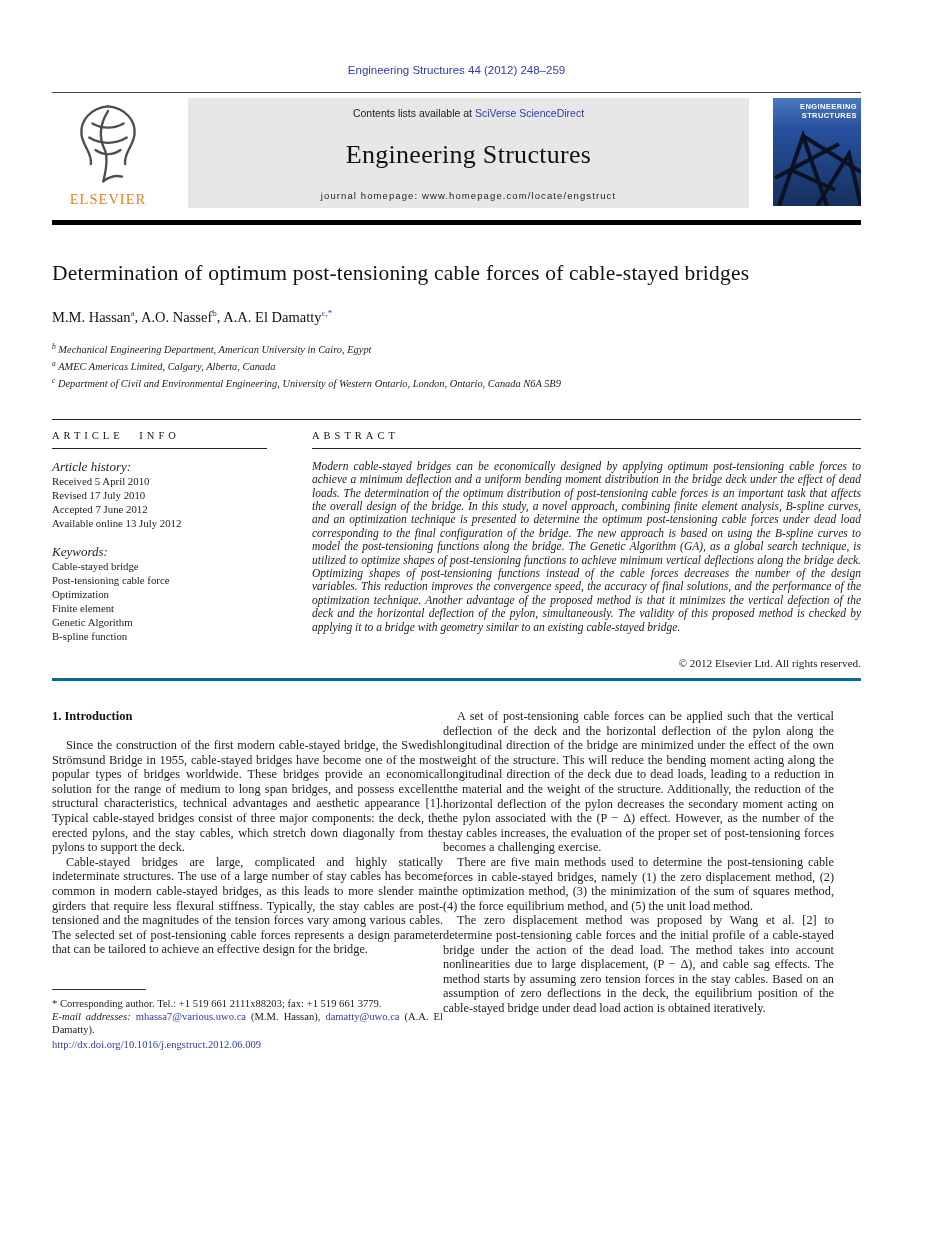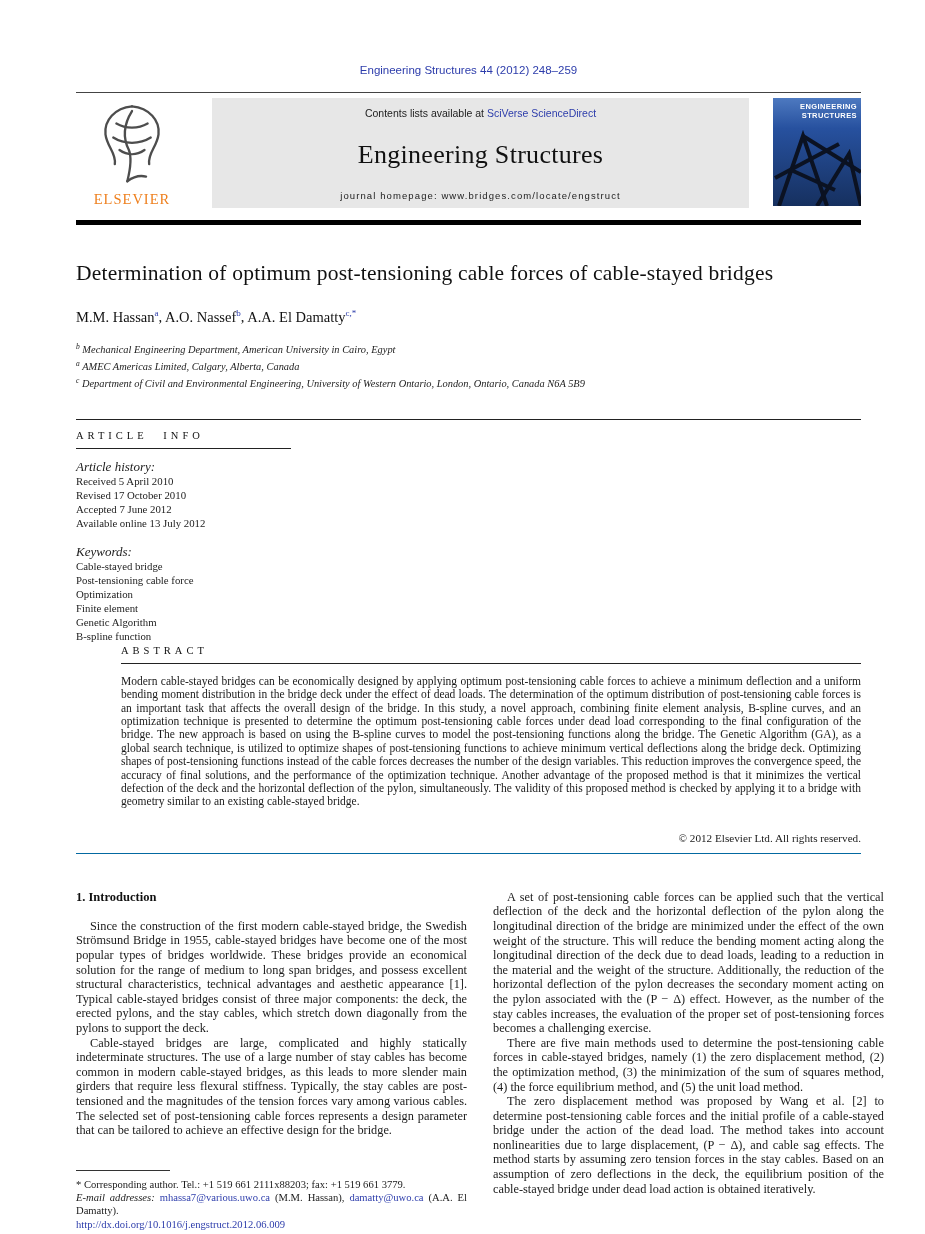--- a/index.html
+++ b/index.html
@@ -7,21 +7,21 @@
     --elsevier-orange:#ee7f1d;
     --banner-gray:#e7e7e7;
     --cover-blue:#27519f;
   }
   *{box-sizing:border-box;}
   html,body{margin:0;padding:0;background:#ffffff;}
   .page{
     position:relative;
     width:925px;height:1234px;
     margin:0 auto;
-    padding:64px 64px 30px 76px;
+    padding:64px 64px 30px 52px;
     font-family:"Liberation Serif", serif;
     color:#1a1a1a;
     overflow:hidden;
   }
   .link{color:var(--link);text-decoration:none;cursor:pointer;}
 
   
   .citation{
     text-align:center;
     font-family:"Liberation Sans", sans-serif;
@@ -75,42 +75,41 @@
     color:#111;letter-spacing:.2px;
   }
   .authors{margin-top:22px;font-size:14.5px;color:#111;}
   .authors sup{font-size:9px;}
   .affils{margin-top:14px;font-size:10.4px;font-style:italic;line-height:13.5px;color:#222;}
   .affils sup{font-size:7.5px;}
 
   
   .meta-block{
     display:flex;margin-top:28px;
-    border-top:1px solid #222;border-bottom:1px solid #0369a1;
+    border-top:1px solid #222;border-bottom:3px solid #0369a1;
     padding:10px 0 9px 0;
-    flex-direction:column;
   }
   .meta-left{width:215px;flex:0 0 215px;}
   .meta-right{flex:1 1 auto;margin-left:45px;}
   .meta-heading{
     font-size:10.5px;letter-spacing:4px;word-spacing:9px;
     text-transform:uppercase;color:#111;
     border-bottom:1px solid #222;
     padding-bottom:7px;margin-bottom:11px;
   }
   .meta-label{font-style:italic;font-size:13px;line-height:14px;color:#222;}
   .meta-item{font-size:10.8px;line-height:14px;color:#222;}
   .kw-label{margin-top:15px;}
   .abstract-text{
-    margin:0;font-size:11.5px;line-height:13.4px;text-align:justify;color:#1a1a1a;
+    margin:0;font-size:11.5px;line-height:13.4px;text-align:justify;color:#1a1a1a;font-style:italic;
   }
   .copyright{font-size:11.2px;text-align:right;margin-top:23px;color:#1a1a1a;}
 
   
-  .body-cols{display:flex;gap:26px;margin-top:36px;}
+  .body-cols{display:flex;margin-top:28px;}
   .col{width:391px;flex:0 0 391px;}
   .sec-heading{font-size:12.5px;font-weight:bold;margin:0 0 14px 0;color:#111;}
   .col p.body-p{
     margin:0;font-size:12.3px;line-height:14.6px;
     text-align:justify;text-indent:14px;color:#1a1a1a;
   }
   .footnote{margin-top:32px;}
   .fn-rule{width:94px;border-top:1px solid #333;margin-bottom:7px;}
   .fn-line{margin:0;font-size:10.6px;line-height:13.2px;text-align:justify;color:#1a1a1a;}
   .italic{font-style:italic;}
@@ -140,21 +139,21 @@
       </svg>
       <div class="elsevier-word">ELSEVIER</div>
     </div>
 
     <div class="graybox">
       <div class="contents-line">
         <span>Contents lists available at </span><a class="link">SciVerse ScienceDirect</a>
       </div>
       <div class="journal-title">Engineering Structures</div>
       <div class="homepage-line">
-        <span>journal homepage: </span><a class="homepage-url">www.bridges.com/locate/engstruct</a>
+        <span>journal homepage: </span><a class="homepage-url">www.homepage.com/locate/engstruct</a>
       </div>
     </div>
 
     <div class="cover">
       <div class="cover-title">ENGINEERING STRUCTURES</div>
       <svg width="88" height="80" viewBox="0 0 88 80">
         <g stroke="#0b1222" stroke-width="4" fill="none">
           <path d="M6 80 L30 10 L54 80"></path>
           <path d="M30 10 L88 46"></path>
           <path d="M2 52 L66 18"></path>
@@ -177,21 +176,21 @@
     <div><sup>b</sup> <span>Mechanical Engineering Department, American University in Cairo, Egypt</span></div>
     <div><sup>a</sup> <span>AMEC Americas Limited, Calgary, Alberta, Canada</span></div>
     <div><sup>c</sup> <span>Department of Civil and Environmental Engineering, University of Western Ontario, London, Ontario, Canada N6A 5B9</span></div>
   </div>
 
   <div class="meta-block">
     <div class="meta-left">
       <div class="meta-heading">article info</div>
       <div class="meta-label">Article history:</div>
       <div class="meta-item">Received 5 April 2010</div>
-      <div class="meta-item">Revised 17 October 2010</div>
+      <div class="meta-item">Revised 17 July 2010</div>
       <div class="meta-item">Accepted 7 June 2012</div>
       <div class="meta-item">Available online 13 July 2012</div>
       <div class="meta-label kw-label">Keywords:</div>
       <div class="meta-item">Cable-stayed bridge</div>
       <div class="meta-item">Post-tensioning cable force</div>
       <div class="meta-item">Optimization</div>
       <div class="meta-item">Finite element</div>
       <div class="meta-item">Genetic Algorithm</div>
       <div class="meta-item">B-spline function</div>
     </div>

